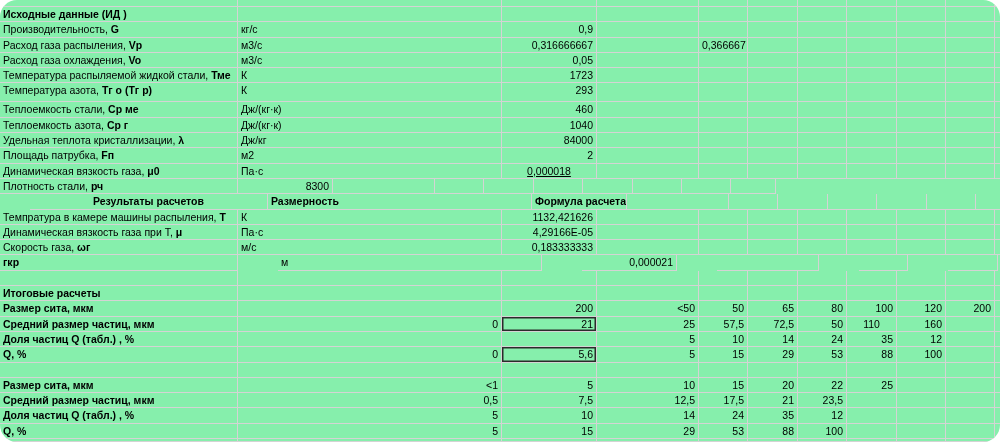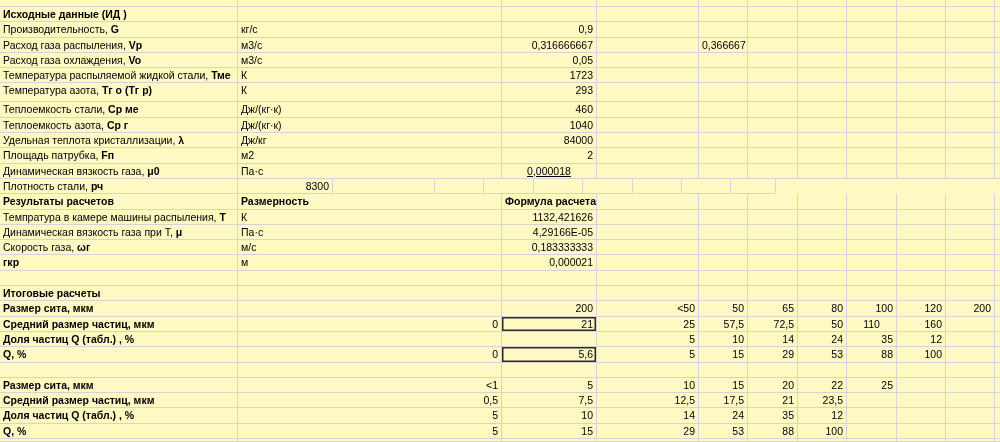--- a/index.html
+++ b/index.html
@@ -28,21 +28,21 @@
   }
   .cell .b,.cell.b{font-weight:700;}
   .cell.boxed{
     position:relative;z-index:2;
     box-shadow:inset 0 0 0 1.5px var(--boxborder,#2b2b2b);
   }
 </style>
 </head>
 <body>
 
-<div class="sheet" style="--gridline: #d4d4d4; --boxborder: #2b2b2b; background: #fef9c3; color: rgb(0, 0, 0);">
+<div class="sheet" style="--gridline: #d4d4d4; --boxborder: #2b2b2b; background: #86efac; color: rgb(0, 0, 0); border-radius: 17px;">
   <div style="display:flex;flex-direction:column;flex:1 1 auto;">
       <div class="row" style="height: 7px;">
         <div class="cell" style="width: 238px; text-align: left;"></div>
         <div class="cell" style="width: 264px; text-align: left;"></div>
         <div class="cell" style="width: 95px; text-align: right;"></div>
         <div class="cell" style="width: 102px; text-align: right;"></div>
         <div class="cell" style="width: 49px; text-align: right;"></div>
         <div class="cell" style="width: 50px; text-align: right;"></div>
         <div class="cell" style="width: 49px; text-align: right;"></div>
         <div class="cell" style="width: 50px; text-align: right;"></div>
@@ -199,21 +199,21 @@
         <div class="cell" style="width: 102px; text-align: right;"></div>
         <div class="cell" style="width: 49px; text-align: right;"></div>
         <div class="cell" style="width: 50px; text-align: right;"></div>
         <div class="cell" style="width: 49px; text-align: right;"></div>
         <div class="cell" style="width: 50px; text-align: right;"></div>
         <div class="cell" style="width: 49px; text-align: right;"></div>
         <div class="cell" style="width: 49px; text-align: right;"></div>
         <div class="cell" style="width: 45px; text-align: right;"></div>
       </div>
       <div class="row" style="height: 15.3px;">
-        <div class="cell b" style="width: 238px; text-align: left;"><span>Результаты расчетов</span></div>
+        <div class="cell b" style="width: 238px; text-align: center; margin-left: 30px;"><span>Результаты расчетов</span></div>
         <div class="cell b" style="width: 264px; text-align: left;"><span>Размерность</span></div>
         <div class="cell b" style="width: 95px; text-align: left;"><span>Формула расчета</span></div>
         <div class="cell" style="width: 102px; text-align: right;"></div>
         <div class="cell" style="width: 49px; text-align: right;"></div>
         <div class="cell" style="width: 50px; text-align: right;"></div>
         <div class="cell" style="width: 49px; text-align: right;"></div>
         <div class="cell" style="width: 50px; text-align: right;"></div>
         <div class="cell" style="width: 49px; text-align: right;"></div>
         <div class="cell" style="width: 49px; text-align: right;"></div>
         <div class="cell" style="width: 45px; text-align: right;"></div>
@@ -250,21 +250,21 @@
         <div class="cell" style="width: 95px; text-align: right;"><span>0,183333333</span></div>
         <div class="cell" style="width: 102px; text-align: right;"></div>
         <div class="cell" style="width: 49px; text-align: right;"></div>
         <div class="cell" style="width: 50px; text-align: right;"></div>
         <div class="cell" style="width: 49px; text-align: right;"></div>
         <div class="cell" style="width: 50px; text-align: right;"></div>
         <div class="cell" style="width: 49px; text-align: right;"></div>
         <div class="cell" style="width: 49px; text-align: right;"></div>
         <div class="cell" style="width: 45px; text-align: right;"></div>
       </div>
-      <div class="row" style="height: 15.3px;">
+      <div class="row" style="height: 15.3px; gap: 40px;">
         <div class="cell b" style="width: 238px; text-align: left;"><span>гкр</span></div>
         <div class="cell" style="width: 264px; text-align: left;"><span>м</span></div>
         <div class="cell" style="width: 95px; text-align: right;"><span>0,000021</span></div>
         <div class="cell" style="width: 102px; text-align: right;"></div>
         <div class="cell" style="width: 49px; text-align: right;"></div>
         <div class="cell" style="width: 50px; text-align: right;"></div>
         <div class="cell" style="width: 49px; text-align: right;"></div>
         <div class="cell" style="width: 50px; text-align: right;"></div>
         <div class="cell" style="width: 49px; text-align: right;"></div>
         <div class="cell" style="width: 49px; text-align: right;"></div>

